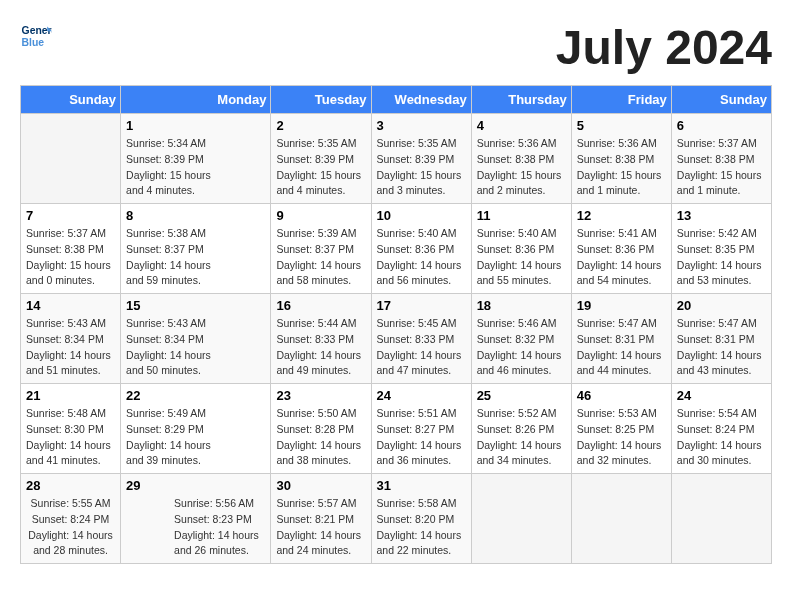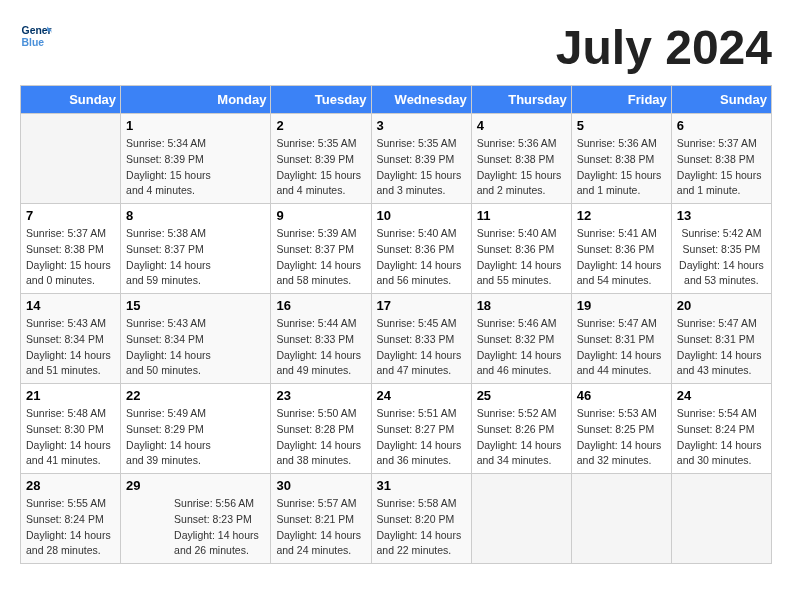--- a/index.html
+++ b/index.html
@@ -189,21 +189,21 @@
         </td>
         <td>
           <span class="day-number">12</span>
           <div class="day-info" style="white-space: pre-line;">Sunrise: 5:41 AM
 Sunset: 8:36 PM
 Daylight: 14 hours
 and 54 minutes.</div>
         </td>
         <td>
           <span class="day-number">13</span>
-          <div class="day-info" style="white-space: pre-line; text-align: center;">Sunrise: 5:42 AM
+          <div class="day-info" style="white-space: pre-line;">Sunrise: 5:42 AM
 Sunset: 8:35 PM
 Daylight: 14 hours
 and 53 minutes.</div>
         </td>
       </tr>
       <tr>
         <td>
           <span class="day-number">14</span>
           <div class="day-info" style="white-space: pre-line;">Sunrise: 5:43 AM
 Sunset: 8:34 PM
@@ -300,21 +300,21 @@
           <span class="day-number">24</span>
           <div class="day-info" style="white-space: pre-line;">Sunrise: 5:54 AM
 Sunset: 8:24 PM
 Daylight: 14 hours
 and 30 minutes.</div>
         </td>
       </tr>
       <tr>
         <td>
           <span class="day-number">28</span>
-          <div class="day-info" style="white-space: pre-line;">Sunrise: 5:55 AM
+          <div class="day-info" style="white-space: pre-line; text-align: center;">Sunrise: 5:55 AM
 Sunset: 8:24 PM
 Daylight: 14 hours
 and 28 minutes.</div>
         </td>
         <td>
           <span class="day-number">29</span>
           <div class="day-info" style="white-space: pre-line; margin-left: 48px;">Sunrise: 5:56 AM
 Sunset: 8:23 PM
 Daylight: 14 hours
 and 26 minutes.</div>

